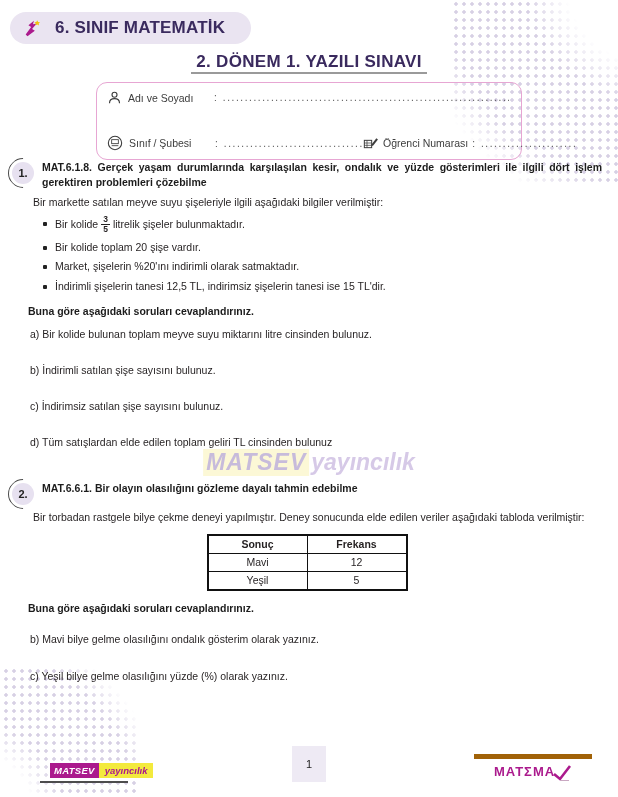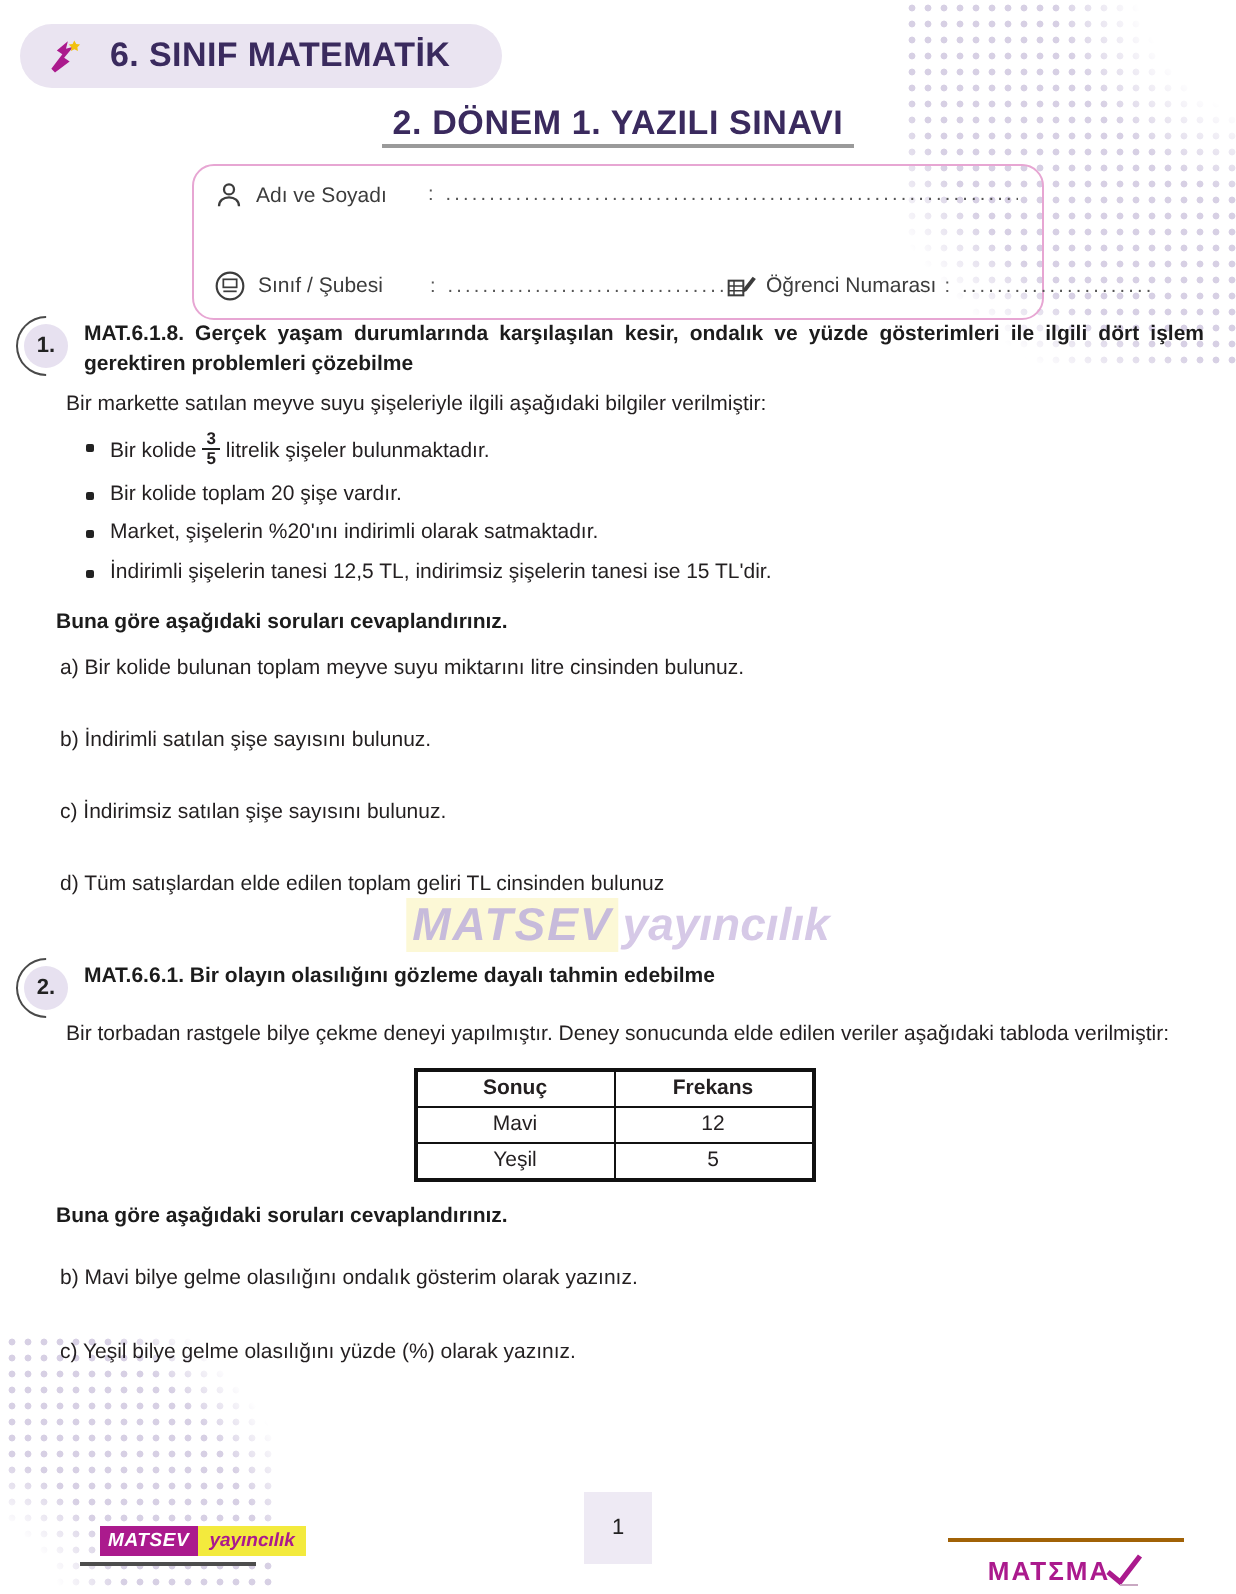--- a/index.html
+++ b/index.html
@@ -82,22 +82,22 @@
   
   .footer-left{position:absolute;left:50px;bottom:19px;display:flex;align-items:stretch;z-index:2;}
   .fl-brand{background:#ab1a8d;color:#fff;font-weight:bold;font-style:italic;font-size:9.5px;
       padding:2px 4px;letter-spacing:.3px;}
   .fl-suffix{background:#f3ea3d;color:#ab1a8d;font-weight:bold;font-style:italic;font-size:9.5px;
       padding:2px 6px;}
   .footer-left-bar{position:absolute;left:40px;bottom:14px;width:88px;height:2.5px;background:#4d4d4d;}
   .page-number{position:absolute;left:50%;transform:translateX(-50%);bottom:15px;width:34px;height:36px;
       background:#eeeaf4;display:flex;align-items:center;justify-content:center;
       font-size:11px;color:#222;}
-  .footer-right{position:absolute;right:26px;bottom:4px;width:118px;border-top:2px solid #a16207;
-      padding-top:5px;display:flex;align-items:flex-end;justify-content:center;}
+  .footer-right{position:absolute;right:26px;bottom:16px;width:118px;border-top:5px solid #a16207;
+      padding-top:5px;display:flex;align-items:flex-start;justify-content:center;}
   .fr-text{color:#ab1a8d;font-weight:bold;font-size:13px;letter-spacing:1px;}
   .fr-check{margin-left:-3px;position:relative;top:1px;}
 </style>
 </head>
 <body>
 
 <div class="page">
 
   <div class="halftone tr"></div>
   <div class="halftone bl"></div>

